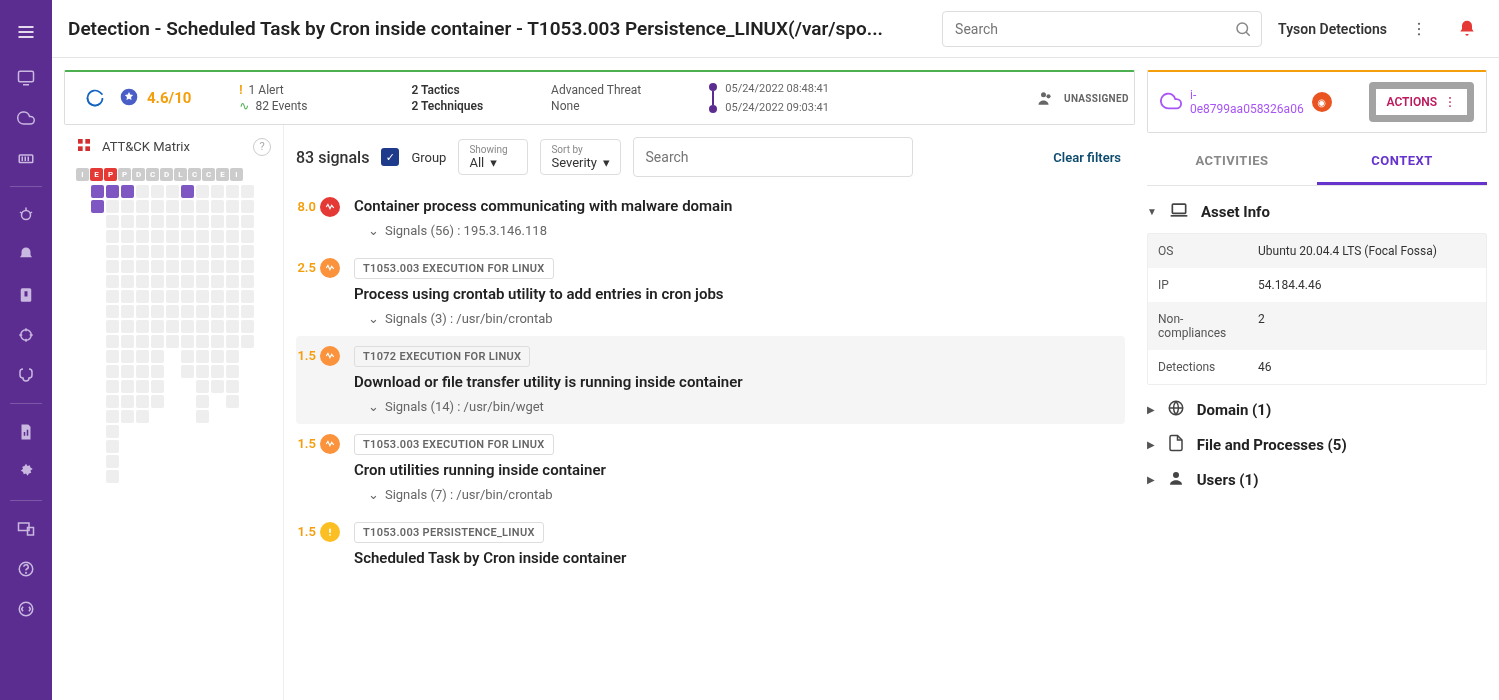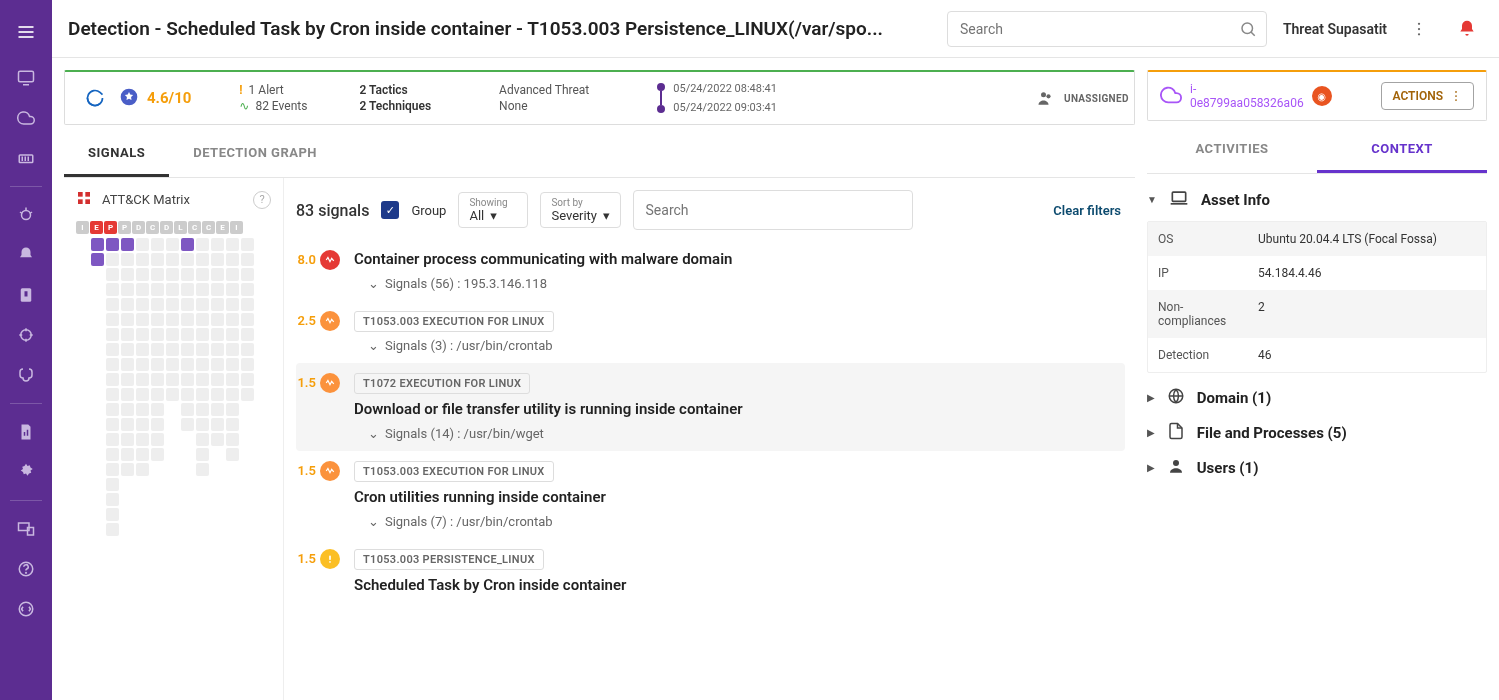--- a/index.html
+++ b/index.html
@@ -74,21 +74,21 @@
 .sig-tag{display:inline-block;border:1px solid #ddd;border-radius:3px;padding:3px 8px;font-size:11px;font-weight:600;color:#666;letter-spacing:.3px;margin-bottom:6px}
 .sig-title{font-size:15px;font-weight:600;color:#222;margin-bottom:8px}
 .sig-sub{display:flex;align-items:center;gap:6px;color:#666;font-size:13px;padding-left:14px}
 .sig-item.sel{background:#f5f5f5;border-radius:4px}
 .asset-bar{border:1px solid #ddd;border-top:2px solid #f59e0b;border-radius:2px;display:flex;align-items:center;padding:10px 12px;gap:8px}
 .cloud-icon{color:#a855f7}
 .asset-id{font-size:12px;line-height:14px}
 .asset-id .pref{color:#a855f7}
 .asset-id .val{color:#a855f7;font-weight:400}
 .ubuntu-circle{width:20px;height:20px;border-radius:50%;background:#e95420;display:flex;align-items:center;justify-content:center;color:#fff;font-size:10px}
-.actions-btn{margin-left:auto;border:1px solid #a3a3a3;border-radius:4px;padding:6px 10px;font-size:12px;font-weight:600;color:#a16207;display:flex;align-items:center;gap:6px;cursor:pointer}
+.actions-btn{margin-left:auto;border:7px solid #a3a3a3;border-radius:4px;padding:6px 10px;font-size:12px;font-weight:600;color:#be185d;display:flex;align-items:center;gap:6px;cursor:pointer}
 .ctx-tabs{display:flex;border-bottom:1px solid #e5e5e5;margin-top:6px}
 .ctx-tab{flex:1;text-align:center;padding:14px 0;font-size:13px;font-weight:700;letter-spacing:.5px;color:#888;cursor:pointer}
 .ctx-tab.active{color:#6633cc;border-bottom:3px solid #6633cc}
 .panel{margin-top:14px}
 .panel-head{display:flex;align-items:center;gap:12px;cursor:pointer;margin-bottom:10px}
 .panel-head .tri{font-size:10px;color:#555}
 .panel-head .ico{color:#444}
 .panel-title{font-size:15px;font-weight:700;color:#222}
 .info-table{border:1px solid #eee;border-radius:2px}
 .info-row{display:flex}
@@ -201,21 +201,21 @@
   <div class="main">
     <div class="topbar">
       <div class="page-title">Detection - Scheduled Task by Cron inside container - T1053.003 Persistence_LINUX(/var/spo...</div>
       <div class="search-global">
         <input placeholder="Search" style="">
         <svg width="18" height="18" viewBox="0 0 24 24" fill="none" stroke="currentColor" stroke-width="2">
             <circle cx="11" cy="11" r="7"></circle>
             <line x1="21" y1="21" x2="16" y2="16"></line>
           </svg>
       </div>
-      <div class="user-name">Threat Supasatit</div>
+      <div class="user-name">Tyson Detections</div>
       <div class="icon-btn">
           <svg width="18" height="18" viewBox="0 0 24 24" fill="currentColor">
             <circle cx="12" cy="5" r="1.5"></circle>
             <circle cx="12" cy="12" r="1.5"></circle>
             <circle cx="12" cy="19" r="1.5"></circle>
           </svg>
         </div>
       <div class="icon-btn bell-red">
           <svg width="20" height="20" viewBox="0 0 24 24" fill="currentColor">
             <path d="M12 2a6 6 0 0 0-6 6v4l-2 3h16l-2-3V8a6 6 0 0 0-6-6z"></path>
@@ -243,21 +243,21 @@
           <div class="sum-item" style="margin-left:40px">
             <div class="sum-row">
                 <span class="orange-bang">!</span>
                 <span>1 Alert</span>
               </div>
             <div class="sum-row">
                 <span class="green-spark">∿</span>
                 <span>82 Events</span>
               </div>
           </div>
-          <div class="sum-item" style="margin-left:44px">
+          <div class="sum-item" style="margin-left:96px">
             <div class="sum-row">
                 <span class="sum-num">2 Tactics</span>
               </div>
             <div class="sum-row">
                 <span class="sum-num">2 Techniques</span>
               </div>
           </div>
           <div class="sum-item" style="margin-left:60px">
             <div>Advanced Threat</div>
             <div>None</div>
@@ -276,24 +276,20 @@
           <div class="unassigned" style="margin-left:auto">
             <svg width="20" height="20" viewBox="0 0 24 24" fill="currentColor">
                 <circle cx="9" cy="8" r="3"></circle>
                 <circle cx="15" cy="10" r="2.5"></circle>
                 <path d="M3 20c0-3 3-5 6-5s6 2 6 5"></path>
               </svg>
             <span style="width:56px;text-align:center">UNASSIGNED</span>
           </div>
         </div>
 
-        <div class="tabs">
-          <div class="tab active">SIGNALS</div>
-          <div class="tab">DETECTION GRAPH</div>
-        </div>
 
         <div class="signals-body">
           <div class="matrix-col">
             <div class="matrix-head">
               <span class="matrix-grid-icon"><svg width="16" height="16" viewBox="0 0 24 24" fill="currentColor">
                     <rect x="3" y="3" width="7" height="7"></rect>
                     <rect x="14" y="3" width="7" height="7"></rect>
                     <rect x="3" y="14" width="7" height="7"></rect>
                     <rect x="14" y="14" width="7" height="7"></rect>
                   </svg></span>
@@ -642,21 +638,21 @@
                 </div>
                 <div class="sig-item">
                   <div class="sev-col">
                     <span class="sev-num">2.5</span>
                     <span class="sev-circle orange">
                       <svg width="10" height="10" viewBox="0 0 24 24" fill="none" stroke="#fff" stroke-width="3">
                         <path d="M3 12l4-6 5 10 4-8 5 6"></path>
                       </svg>
                     </span>
                   </div>
-                  <div class="sig-body"><div class="sig-tag">T1053.003 EXECUTION FOR LINUX</div><div class="sig-sub">
+                  <div class="sig-body"><div class="sig-tag">T1053.003 EXECUTION FOR LINUX</div><div class="sig-title">Process using crontab utility to add entries in cron jobs</div><div class="sig-sub">
                       <span>⌄</span>
                       <span>Signals (3) : /usr/bin/crontab</span>
                     </div></div>
                 </div>
                 <div class="sig-item sel">
                   <div class="sev-col">
                     <span class="sev-num">1.5</span>
                     <span class="sev-circle orange">
                       <svg width="10" height="10" viewBox="0 0 24 24" fill="none" stroke="#fff" stroke-width="3">
                         <path d="M3 12l4-6 5 10 4-8 5 6"></path>
@@ -740,21 +736,21 @@
               </div>
               <div class="info-row">
                 <div class="info-label">IP</div>
                 <div class="info-value">54.184.4.46</div>
               </div>
               <div class="info-row">
                 <div class="info-label">Non-compliances</div>
                 <div class="info-value">2</div>
               </div>
               <div class="info-row">
-                <div class="info-label">Detection</div>
+                <div class="info-label">Detections</div>
                 <div class="info-value">46</div>
               </div>
             </div>
         </div>
 
         <div id="panels">
             <div class="panel">
               <div class="panel-head">
                 <span class="tri">▶</span>
                 <span class="ico"><svg width="18" height="18" viewBox="0 0 24 24" fill="none" stroke="currentColor" stroke-width="2">

